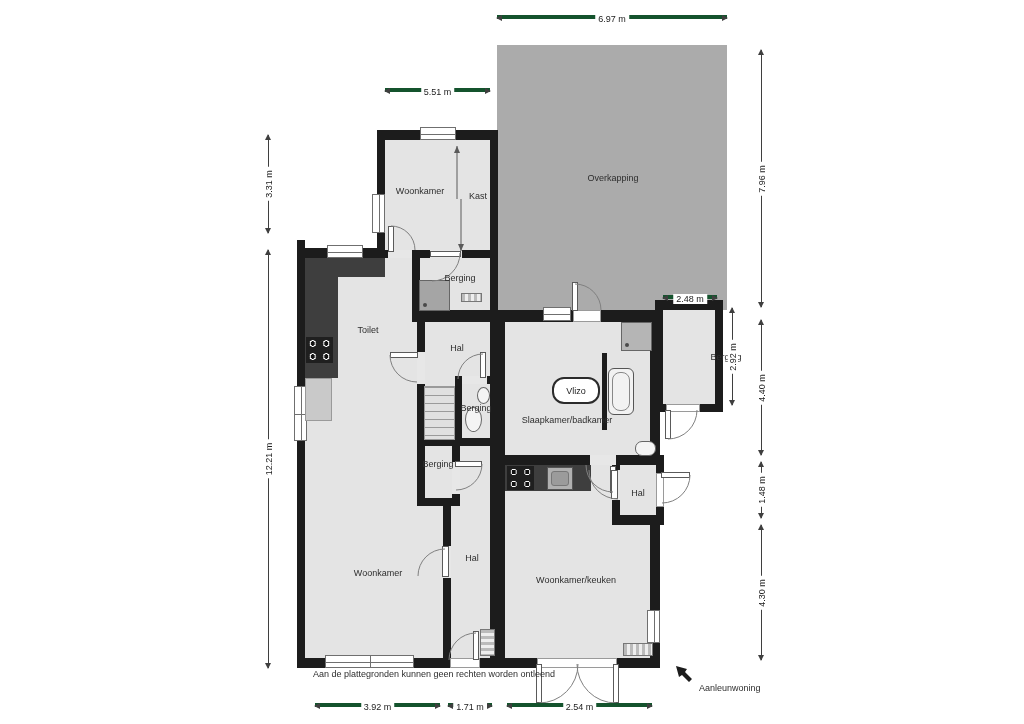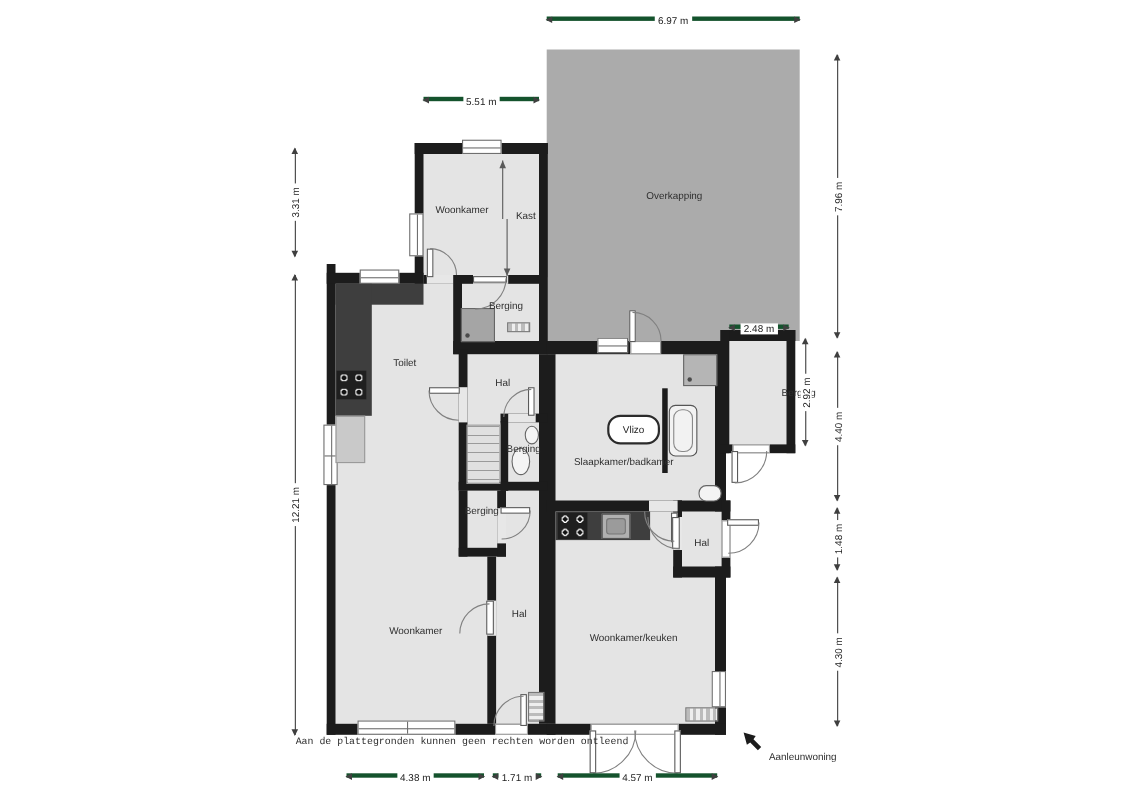--- a/index.html
+++ b/index.html
@@ -224,25 +224,25 @@
   <div class="dim v" style="left:761px;top:525px;height:135px;">
     <span class="dlabel">4.30 m</span>
   </div>
   <div class="dim h" style="left:663px;top:295px;width:54px;">
     <span class="dlabel">2.48 m</span>
   </div>
   <div class="dim v" style="left:732px;top:308px;height:97px;">
     <span class="dlabel">2.92 m</span>
   </div>
   <div class="dim h" style="left:315px;top:703px;width:125px;">
-    <span class="dlabel">4.38 m</span>
+    <span class="dlabel">3.92 m</span>
   </div>
   <div class="dim h" style="left:448px;top:703px;width:44px;">
     <span class="dlabel">1.71 m</span>
   </div>
   <div class="dim h" style="left:507px;top:703px;width:145px;">
-    <span class="dlabel">4.57 m</span>
-  </div>
-
-  <div class="note" style="left:420px;top:674px;transform:translate(-50%,-50%);font-family:Liberation Mono, monospace;">Aan de plattegronden kunnen geen rechten worden ontleend</div>
+    <span class="dlabel">2.54 m</span>
+  </div>
+
+  <div class="note" style="left:434px;top:674px;transform:translate(-50%,-50%);">Aan de plattegronden kunnen geen rechten worden ontleend</div>
   <div class="note" style="left:699px;top:683px;">Aanleunwoning</div>
 
 </div>
 
 </body></html>

